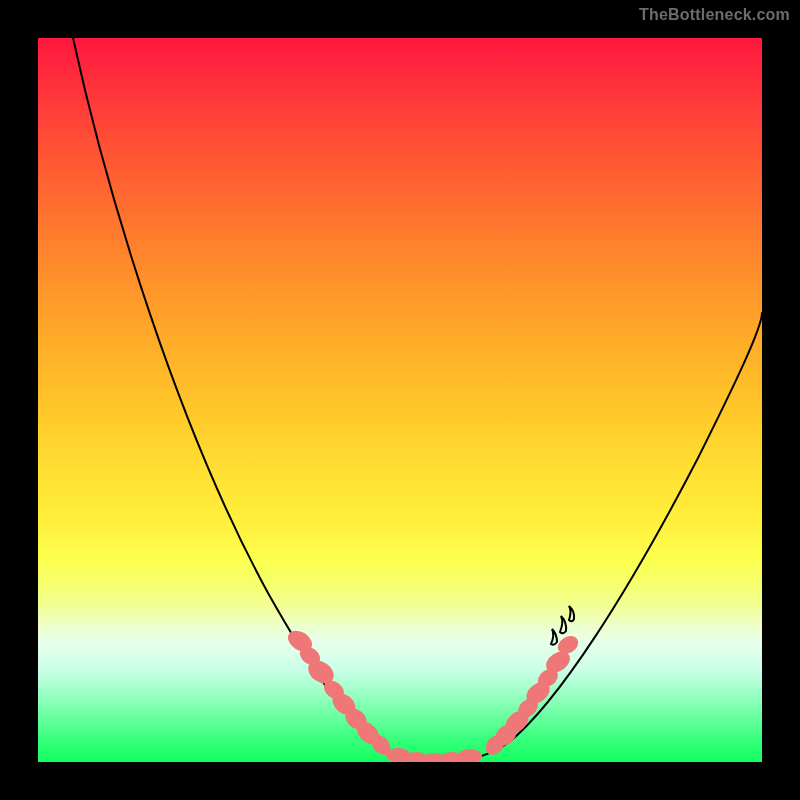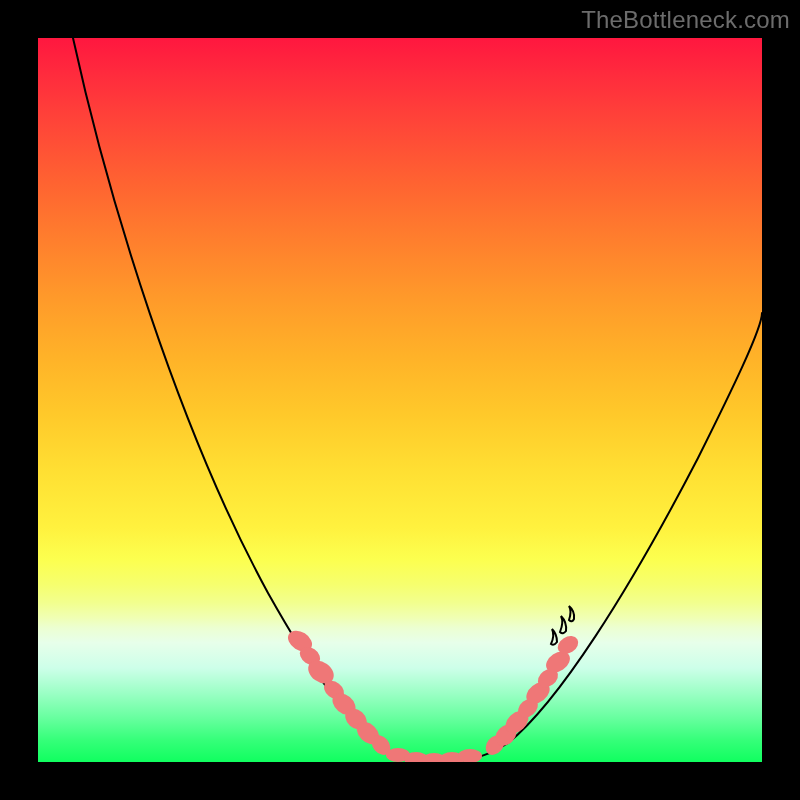--- a/index.html
+++ b/index.html
@@ -17,22 +17,22 @@
     top: 0;
     width: 800px;
     height: 800px;
     background: #000;
   }
   .watermark {
     position: absolute;
     top: 6px;
     right: 10px;
     color: #6c6c6c;
-    font-size: 24px;
-    font-weight: 400;
+    font-size: 16px;
+    font-weight: 700;
     letter-spacing: 0.2px;
     z-index: 10;
   }
   .plot-area {
     position: absolute;
     left: 38px;
     top: 38px;
     width: 724px;
     height: 724px;
     overflow: hidden;

